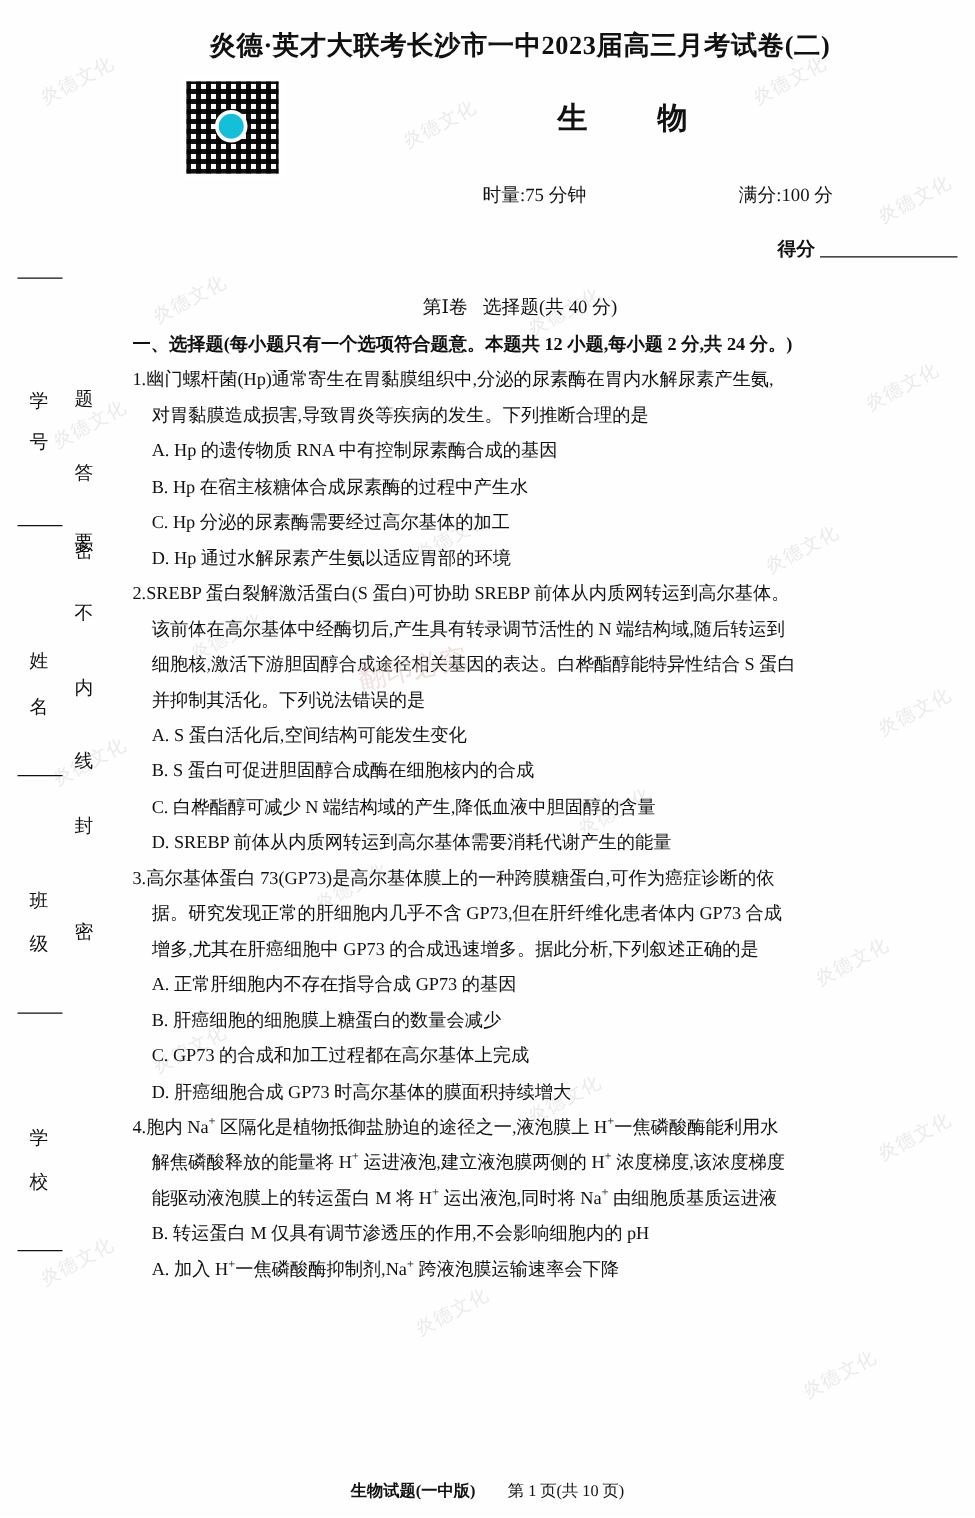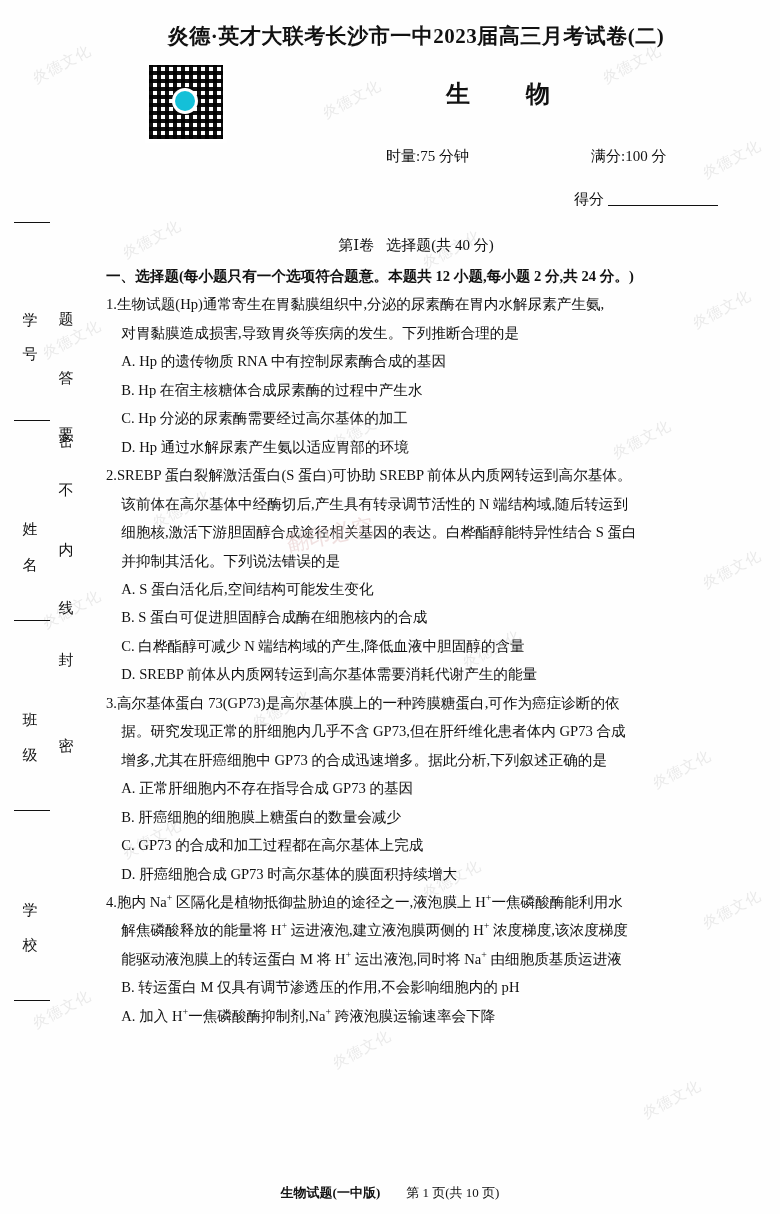--- a/index.html
+++ b/index.html
@@ -96,23 +96,23 @@
   }
   .meta {
     position: absolute;
     top: 147px; left: 130px; width: 520px;
     font-size: 15px;
   }
   .meta .m1 { position: absolute; left: 170px; }
   .meta .m2 { position: absolute; left: 330px; margin-left: 45px; }
   .score {
     position: absolute;
-    top: 190px; left: 488px;
-    font-size: 15px;
-    font-weight: normal;
+    top: 190px; left: 536px;
+    font-size: 15px;
+    font-weight: bold;
   }
   .score .line {
     display: inline-block;
     width: 110px;
     border-bottom: 1px solid #111;
     margin-left: 4px;
     vertical-align: -2px;
   }
   .sec-head {
     position: absolute;
@@ -222,21 +222,21 @@
 
     <div class="sec-head">
       <span>第Ⅰ卷</span><span>选择题(共 40 分)</span>
     </div>
 
     <div class="body">
 
       <div class="para bold">一、选择题(每小题只有一个选项符合题意。本题共 12 小题,每小题 2 分,共 24 分。)</div>
 
       <div class="para">
-        <span>1.</span><span>生物试题(Hp)通常寄生在胃黏膜组织中,分泌的尿素酶在胃内水解尿素产生氨,</span>
+        <span>1.</span><span>幽门螺杆菌(Hp)通常寄生在胃黏膜组织中,分泌的尿素酶在胃内水解尿素产生氨,</span>
       </div>
       <div class="para indent">对胃黏膜造成损害,导致胃炎等疾病的发生。下列推断合理的是</div>
       <div class="para opt">A. Hp 的遗传物质 RNA 中有控制尿素酶合成的基因</div>
       <div class="para opt">B. Hp 在宿主核糖体合成尿素酶的过程中产生水</div>
       <div class="para opt">C. Hp 分泌的尿素酶需要经过高尔基体的加工</div>
       <div class="para opt">D. Hp 通过水解尿素产生氨以适应胃部的环境</div>
 
       <div class="para">
         <span>2.</span><span>SREBP 蛋白裂解激活蛋白(S 蛋白)可协助 SREBP 前体从内质网转运到高尔基体。</span>
       </div>

